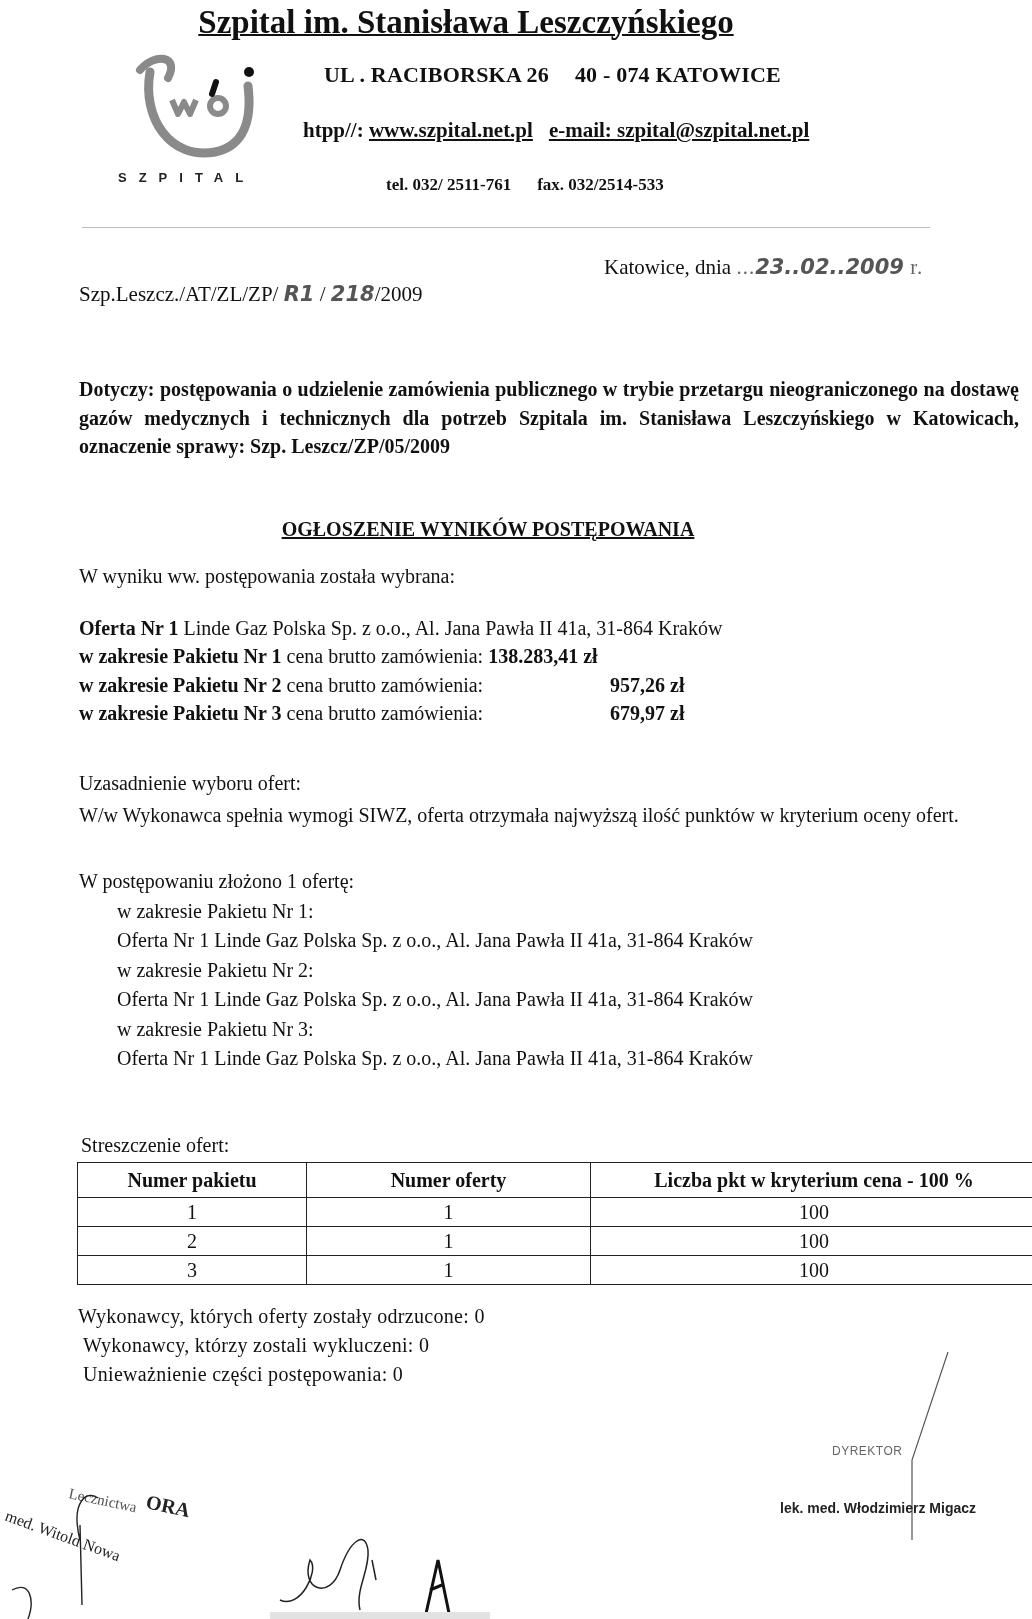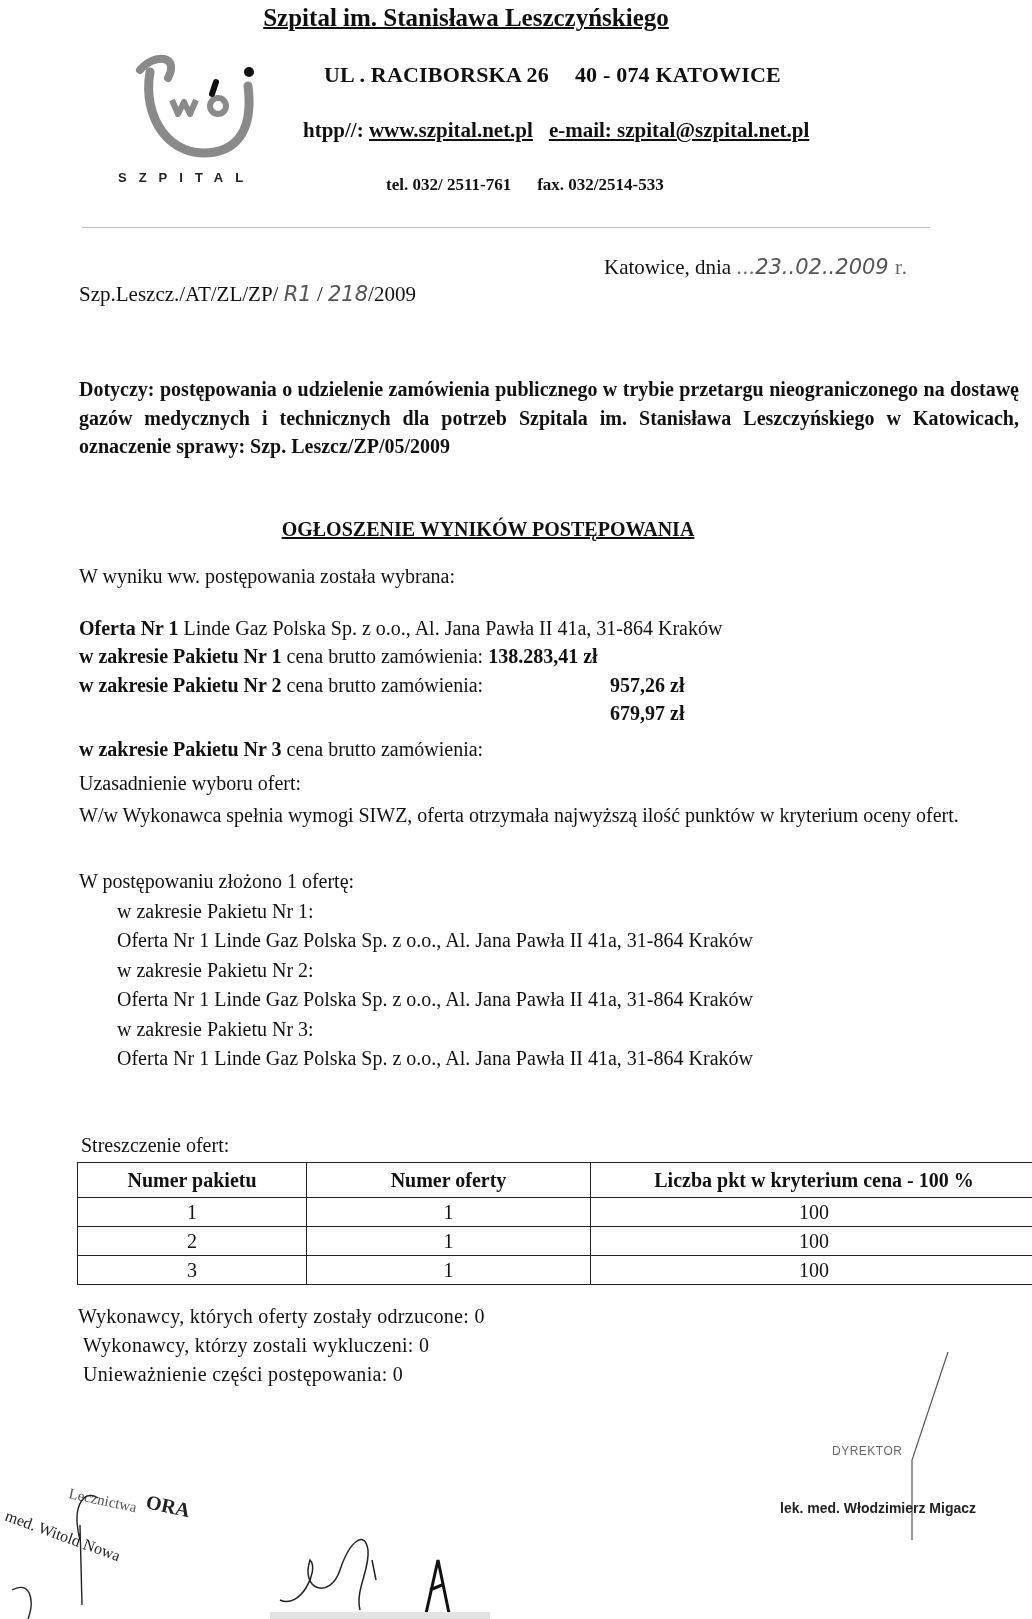--- a/index.html
+++ b/index.html
@@ -5,36 +5,36 @@
   html, body { margin: 0; padding: 0; background: #ffffff; }
   body {
     width: 1032px; height: 1619px; position: relative; overflow: hidden;
     font-family: "Liberation Serif", serif; color: #111;
   }
   .abs { position: absolute; white-space: nowrap; }
   .b { font-weight: bold; }
   .u { text-decoration: underline; }
 
   
-  .hosp-title { left: 0; width: 852px; top: 4px; text-align: center; font-size: 25px; font-weight: bold; }
+  .hosp-title { left: 0; width: 852px; top: 4px; text-align: center; font-size: 33px; font-weight: bold; }
   .hosp-title span { margin-left: 80px; text-decoration: underline; text-decoration-thickness: 2px; }
   .addr { left: 324px; top: 62px; font-size: 22px; font-weight: bold; letter-spacing: 0.2px; }
   .addr .gap { display: inline-block; width: 26px; }
   .web { left: 303px; top: 118px; font-size: 21px; font-weight: bold; }
   .web .gap { display: inline-block; width: 16px; }
   .tel { left: 386px; top: 175px; font-size: 17px; font-weight: bold; }
   .tel .gap { display: inline-block; width: 26px; }
 
   .logo { left: 120px; top: 48px; width: 150px; height: 118px; }
   .logo-text { left: 118px; top: 170px; font-family: "Liberation Sans", sans-serif; font-weight: bold; font-size: 13px; letter-spacing: 12px; color: #222; }
 
   .rule { left: 82px; top: 227px; width: 848px; height: 1px; background: #bdbdbd; }
 
   .ref { left: 79px; top: 282px; font-size: 21px; }
-  .hand { font-family: "DejaVu Sans", sans-serif; font-style: italic; color: #555; font-weight: normal; }
+  .hand { font-family: "DejaVu Sans", sans-serif; font-style: italic; color: #555; font-weight: bold; }
   .date { left: 604px; top: 255px; font-size: 21px; }
   .date .dots { color: #666; letter-spacing: 1px; }
 
   
   .par { left: 79px; width: 940px; font-size: 20px; line-height: 28.5px; text-align: justify; white-space: normal; }
   .dotyczy { top: 375px; }
   .heading { left: 0; width: 932px; top: 518px; text-align: center; font-size: 20px; font-weight: bold; }
   .heading span { margin-left: 44px; text-decoration: underline; text-decoration-thickness: 2px; }
   .t20 { font-size: 20px; }
   .ind { left: 117px; }
@@ -101,21 +101,21 @@
 <div class="abs t20" style="left:79px; top:617px;">
   <span class="b">Oferta Nr 1</span><span> Linde Gaz Polska Sp. z o.o., Al. Jana Pawła II 41a, 31-864 Kraków</span>
 </div>
 <div class="abs t20" style="left:79px; top:645px;">
   <span class="b">w zakresie </span><span class="b">Pakietu Nr 1</span><span> cena brutto zamówienia: </span><span class="b">138.283,41 zł</span>
 </div>
 <div class="abs t20" style="left:79px; top:674px;">
   <span class="b">w zakresie </span><span class="b">Pakietu Nr 2</span><span> cena brutto zamówienia:</span>
 </div>
 <div class="abs t20 b" style="left:610px; top:674px;">957,26 zł</div>
-<div class="abs t20" style="left:79px; top:702px;margin-top:36px;">
+<div class="abs t20" style="left:79px; top:702px;">
   <span class="b">w zakresie </span><span class="b">Pakietu Nr 3</span><span> cena brutto zamówienia:</span>
 </div>
 <div class="abs t20 b" style="left:610px; top:702px;">679,97 zł</div>
 
 <div class="abs t20" style="left:79px; top:772px;">Uzasadnienie wyboru ofert:</div>
 <div class="abs par" style="top:800px; line-height:31px;">W/w Wykonawca spełnia wymogi SIWZ, oferta otrzymała najwyższą ilość punktów w kryterium oceny ofert.</div>
 
 <div class="abs t20" style="left:79px; top:870px;">W postępowaniu złożono 1 ofertę:</div>
 <div class="abs t20 ind" style="top:900px;">w zakresie Pakietu Nr 1:</div>
 <div class="abs t20 ind" style="top:929px;">Oferta Nr 1 Linde Gaz Polska Sp. z o.o., Al. Jana Pawła II 41a, 31-864 Kraków</div>

